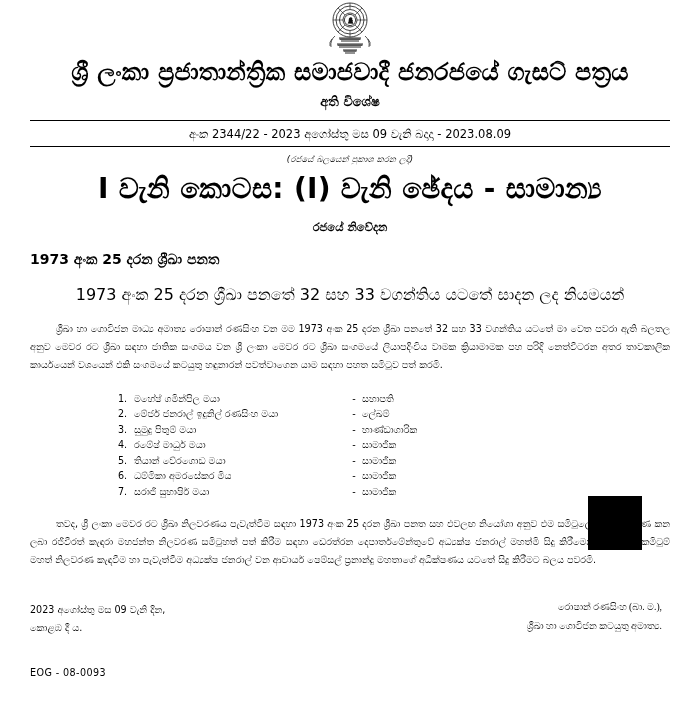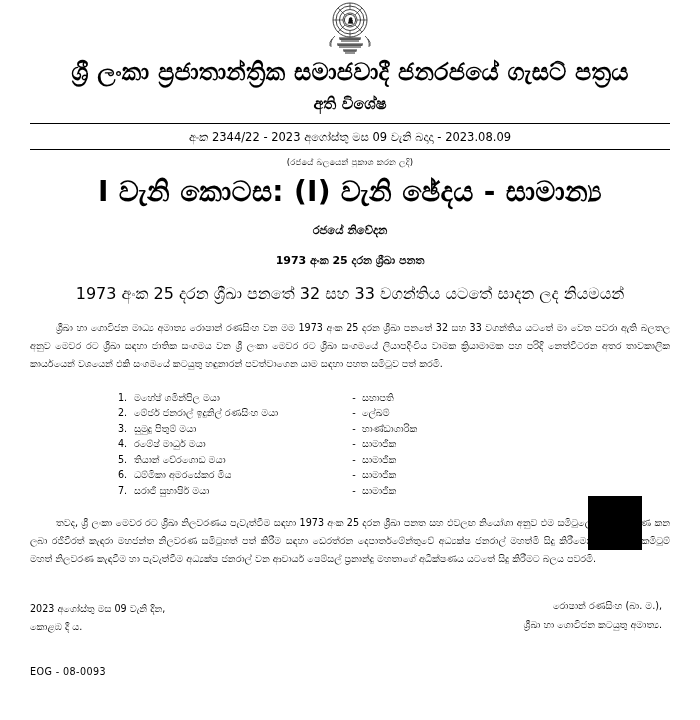--- a/index.html
+++ b/index.html
@@ -39,21 +39,21 @@
     text-align: center;
     font-family: "DejaVu Sans", sans-serif;
     font-size: 24px;
     font-weight: bold;
     letter-spacing: 0.2px;
     line-height: 1.18;
     margin-top: 2px;
   }
   .subhead {
     text-align: center;
-    font-size: 16px;
+    font-size: 13px;
     font-weight: bold;
     margin-top: 8px;
   }
 
   .rule {
     border: 0;
     border-top: 1px solid #000;
     margin: 10px 0 0 0;
   }
   .rule.thin {
@@ -64,40 +64,41 @@
     text-align: center;
     font-size: 11.5px;
     padding: 6px 0 5px 0;
   }
 
   .published-note {
     text-align: center;
     font-size: 8.5px;
     margin-top: 7px;
     letter-spacing: 0.2px;
+    font-style: italic;
   }
 
   .part-title {
     text-align: center;
     font-size: 28px;
     font-weight: bold;
     margin-top: 7px;
     letter-spacing: 0.3px;
   }
 
   .gov-notice {
     text-align: center;
     font-size: 11.5px;
     margin-top: 14px;
     font-weight: bold;
   }
 
   .act-title {
-    text-align: center;
-    font-size: 11px;
+    text-align: left;
+    font-size: 14px;
     font-weight: bold;
     margin-top: 17px;
   }
 
   .reg-title {
     text-align: center;
     font-size: 16px;
     margin-top: 17px;
   }
 
@@ -141,20 +142,21 @@
     flex: 1 1 auto;
   }
 
   
   .sign-block {
     margin-top: 30px;
     text-align: right;
     font-size: 9.6px;
     line-height: 1.9;
     padding-right: 8px;
+    font-family: Liberation Serif, serif;
   }
   .date-block {
     margin-top: -34px;
     font-size: 9.6px;
     line-height: 1.9;
   }
 
   .eog {
     margin-top: 30px;
     font-size: 9.6px;

